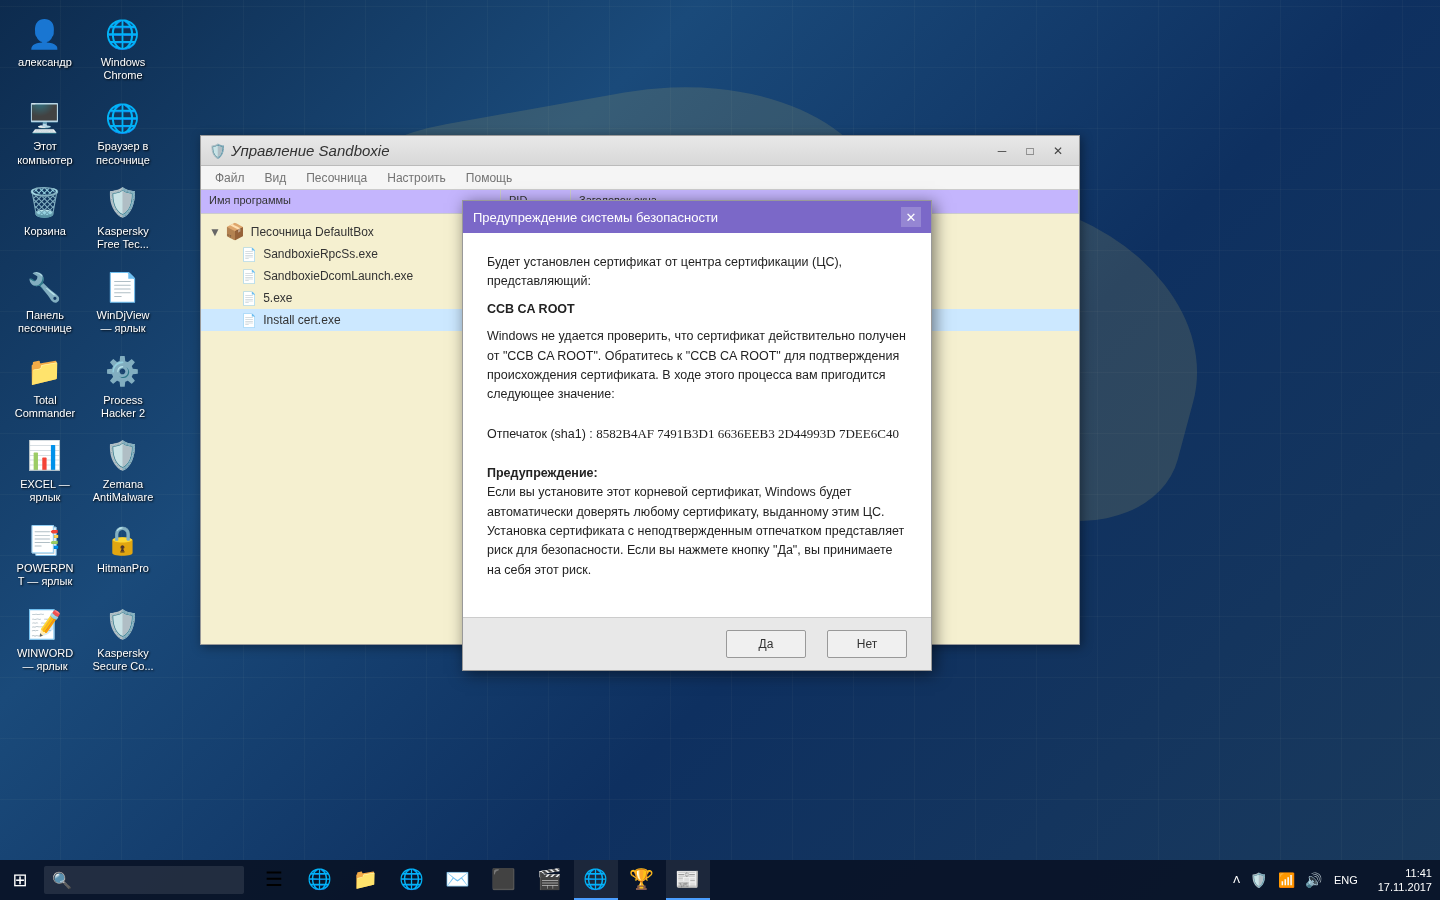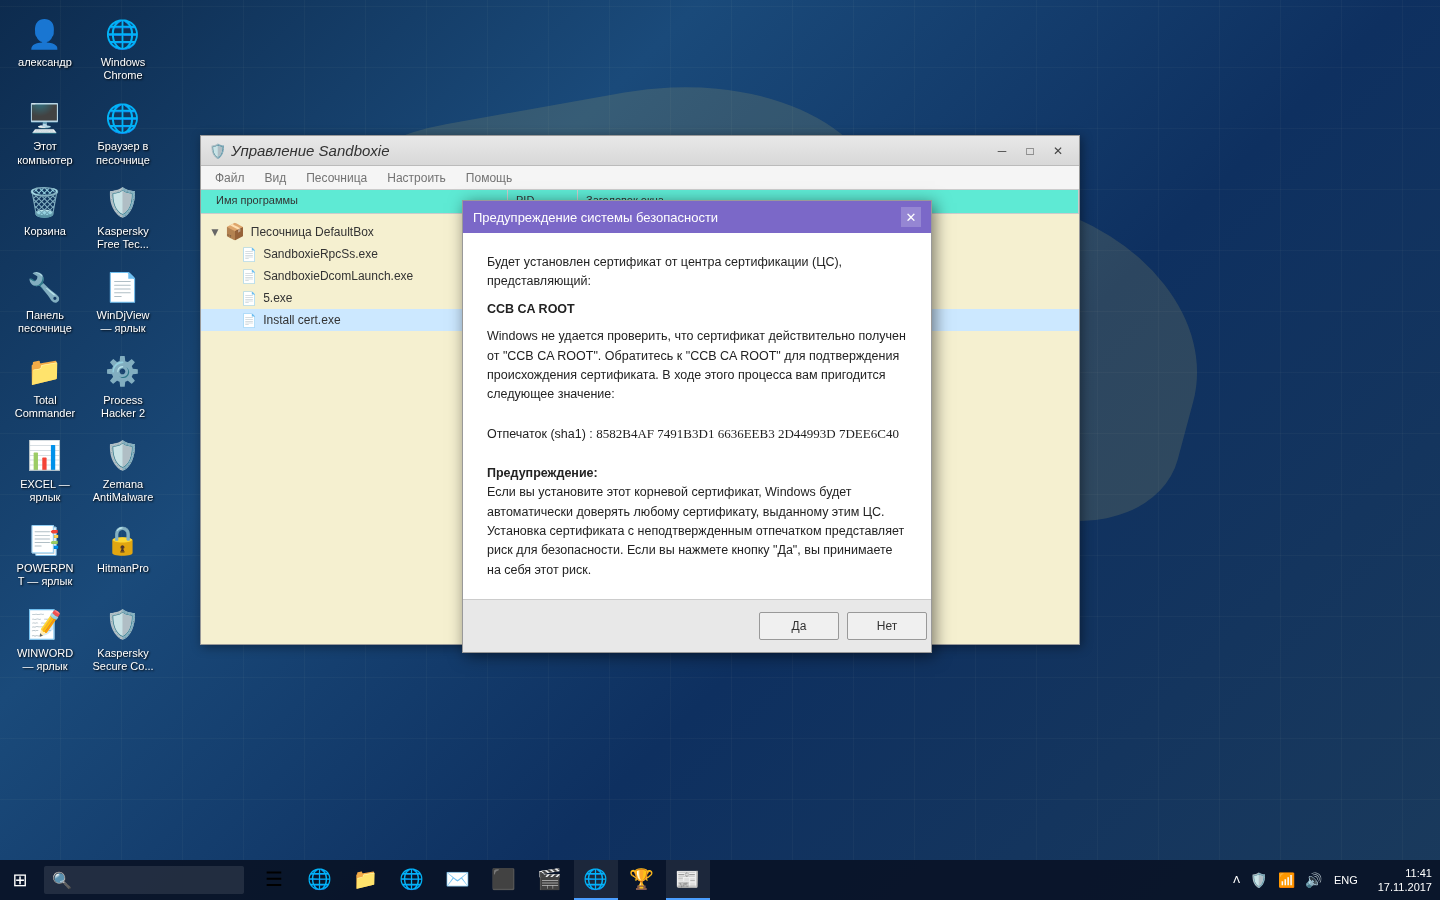--- a/index.html
+++ b/index.html
@@ -252,24 +252,23 @@
 
     .window-content {
       flex: 1;
       display: flex;
       flex-direction: column;
       background: #fff;
     }
 
     .table-header {
       display: flex;
-      background: #5eead4;
+      background: #c4b5fd;
       border-bottom: 1px solid #ccc;
       height: 24px;
-      padding-left: 7px;
     }
 
     .th {
       font-size: 11px;
       color: #333;
       padding: 4px 8px;
       border-right: 1px solid #ccc;
       font-weight: normal;
     }
 
@@ -355,45 +354,45 @@
       align-items: center;
       justify-content: center;
       cursor: pointer;
       background: rgba(255,255,255,0.2);
       font-size: 13px;
       border: none;
       color: #fff;
     }
 
     .dialog-body {
-      padding: 20px 24px 0;
+      padding: 20px 24px 18px;
       font-size: 12.5px;
       color: #222;
       line-height: 1.55;
       background: #fff;
       min-height: 300px;
     }
 
     .dialog-body .cert-name {
       font-weight: bold;
       display: block;
       margin: 8px 0;
     }
 
     .dialog-body .fingerprint {
       font-family: Liberation Serif, serif;
       font-size: 13px;
     }
 
     .dialog-footer {
       background: #e8e8e8;
-      padding: 12px 4px;
+      padding: 12px 24px;
       display: flex;
       justify-content: flex-end;
-      gap: 8px;
+      gap: 21px;
       border-top: 1px solid #ccc;
     }
 
     .dialog-btn {
       min-width: 80px;
       height: 28px;
       padding: 0 16px;
       font-size: 12px;
       cursor: pointer;
       border: 1px solid #999;

